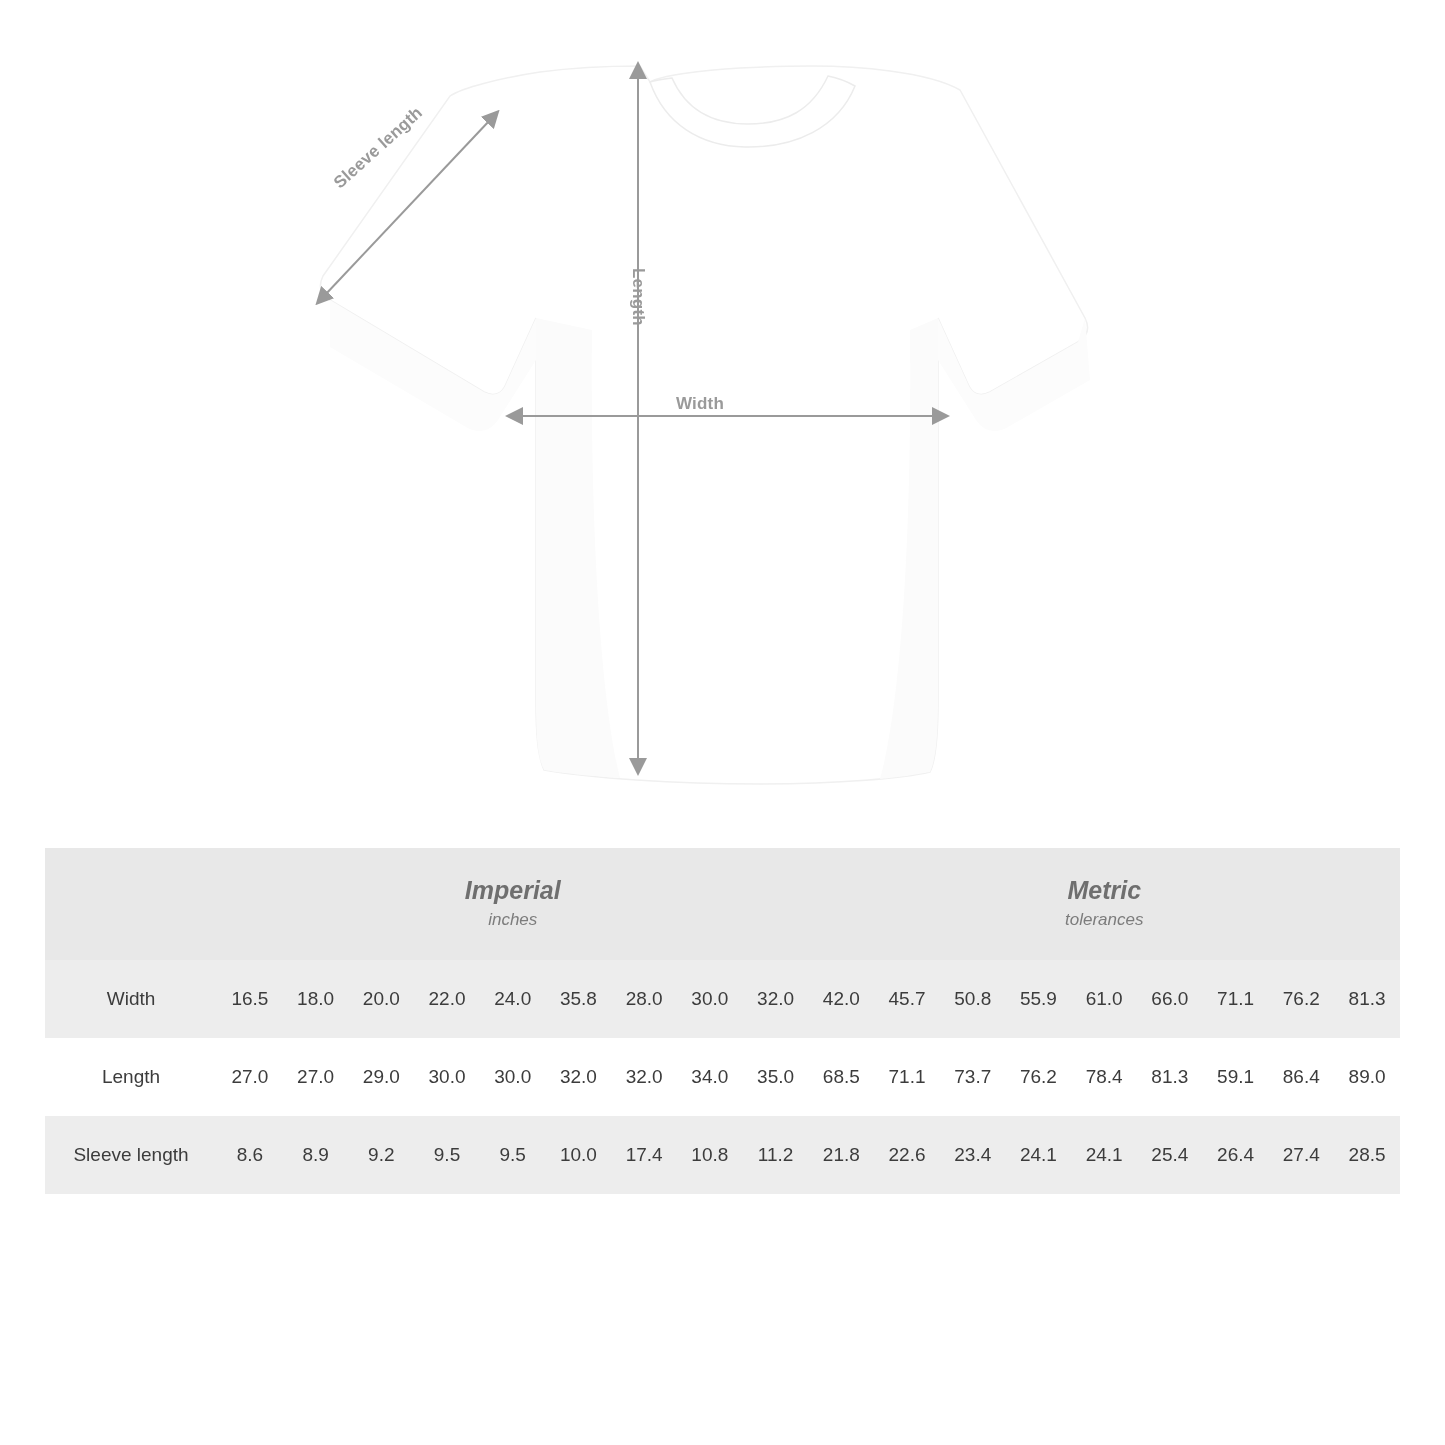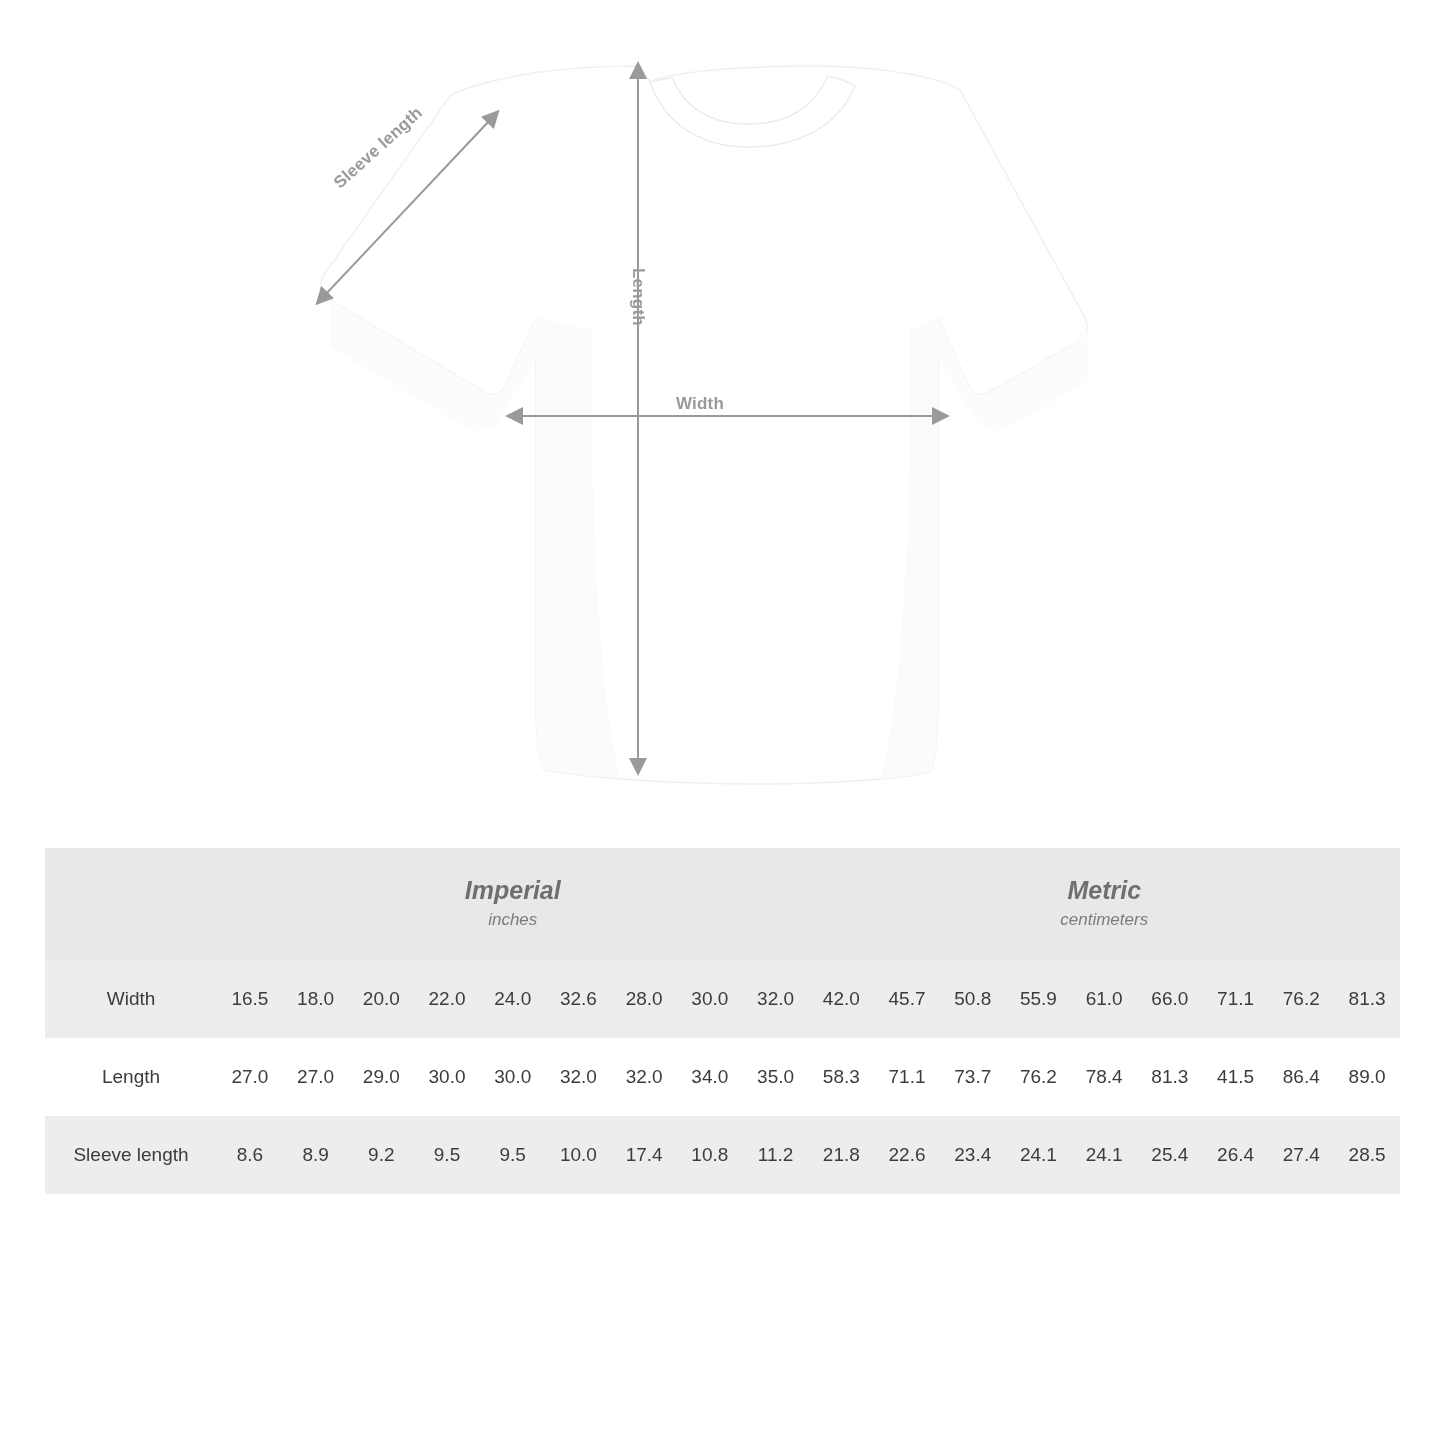--- a/index.html
+++ b/index.html
@@ -227,33 +227,33 @@
     <tbody>
 
       <tr class="unit-head">
         <td></td>
         <td colspan="9">
           <div class="unit-name">Imperial</div>
           <div class="unit-sub">inches</div>
         </td>
         <td colspan="9">
           <div class="unit-name">Metric</div>
-          <div class="unit-sub">centimeters</div>
+          <div class="unit-sub">tolerances</div>
         </td>
       </tr>
 
 
       <tr class="data-row row-shade">
         <td class="rowlabel">Width</td>
         <td>16.5</td>
         <td>18.0</td>
         <td>20.0</td>
         <td>22.0</td>
         <td>24.0</td>
-        <td>32.6</td>
+        <td>35.8</td>
         <td>28.0</td>
         <td>30.0</td>
         <td>32.0</td>
         <td>42.0</td>
         <td>45.7</td>
         <td>50.8</td>
         <td>55.9</td>
         <td>61.0</td>
         <td>66.0</td>
         <td>71.1</td>
@@ -265,27 +265,27 @@
         <td class="rowlabel">Length</td>
         <td>27.0</td>
         <td>27.0</td>
         <td>29.0</td>
         <td>30.0</td>
         <td>30.0</td>
         <td>32.0</td>
         <td>32.0</td>
         <td>34.0</td>
         <td>35.0</td>
-        <td>58.3</td>
+        <td>68.5</td>
         <td>71.1</td>
         <td>73.7</td>
         <td>76.2</td>
         <td>78.4</td>
         <td>81.3</td>
-        <td>41.5</td>
+        <td>59.1</td>
         <td>86.4</td>
         <td>89.0</td>
       </tr>
 
       <tr class="data-row row-shade">
         <td class="rowlabel">Sleeve length</td>
         <td>8.6</td>
         <td>8.9</td>
         <td>9.2</td>
         <td>9.5</td>

